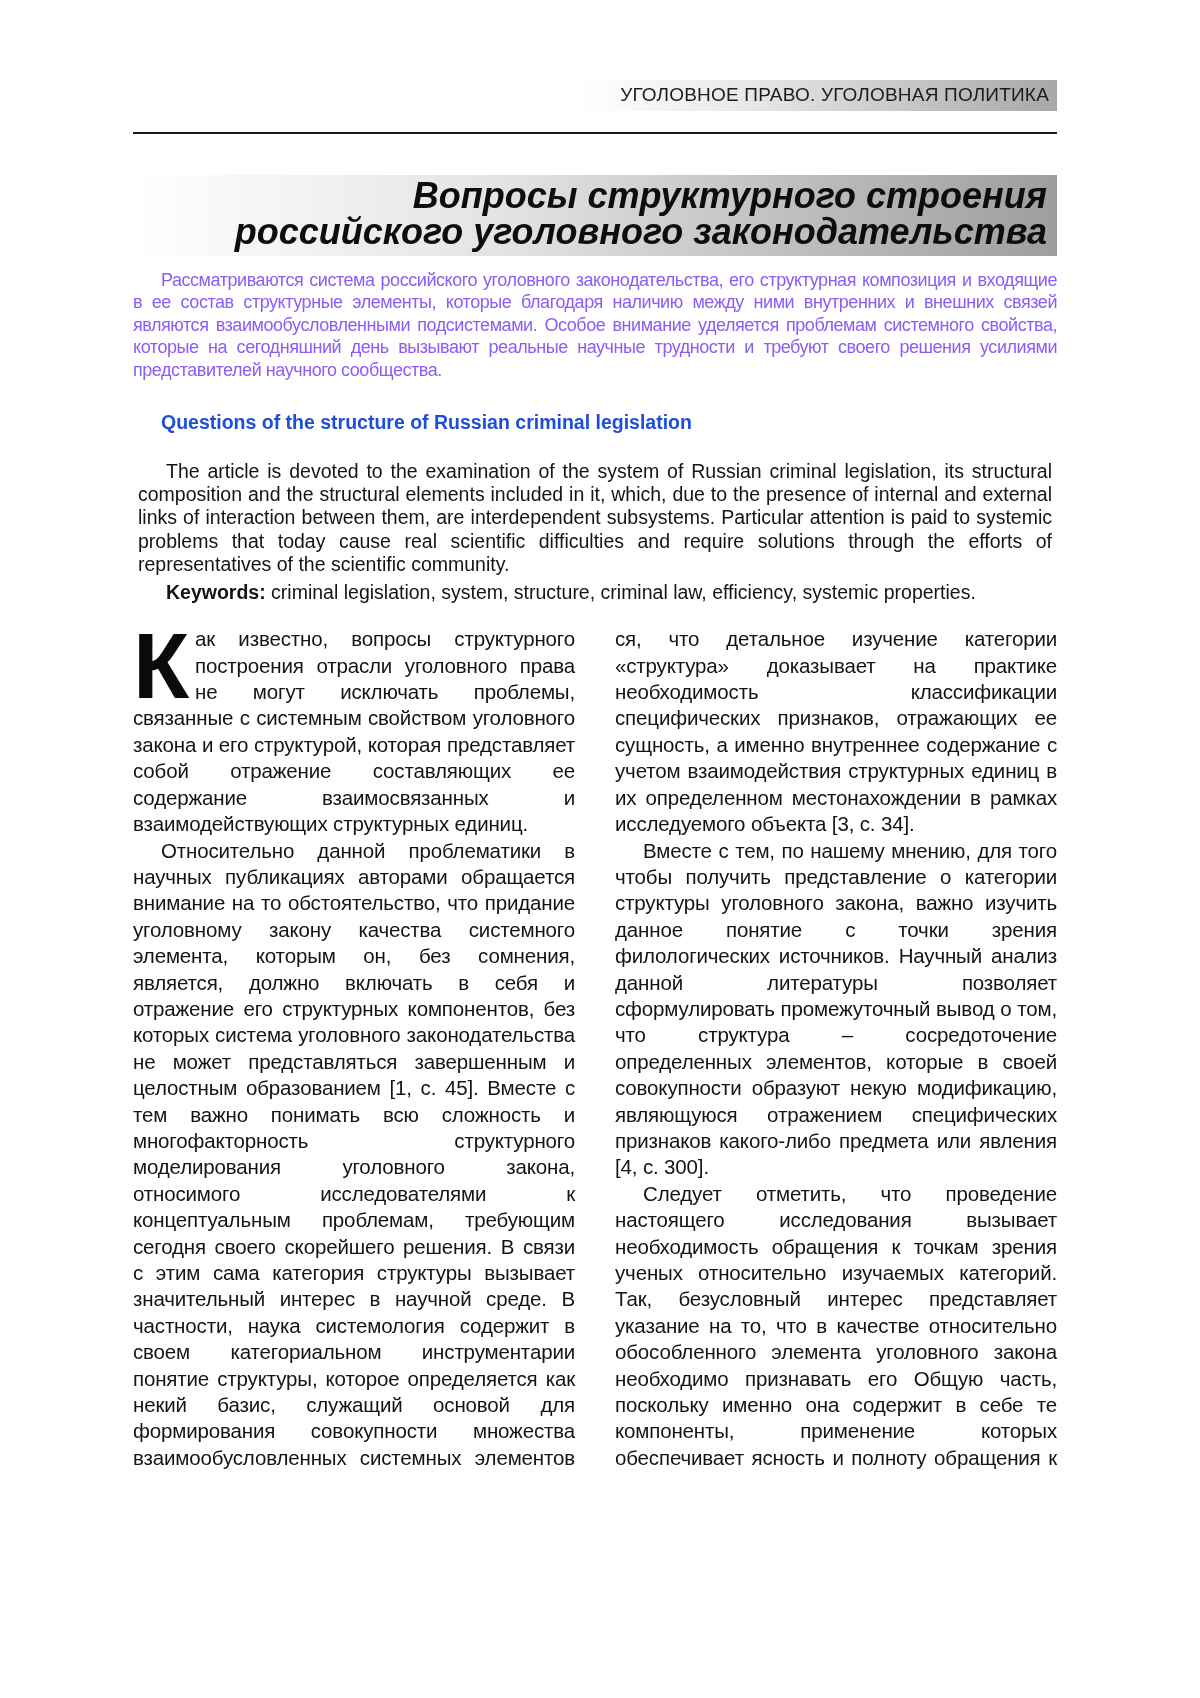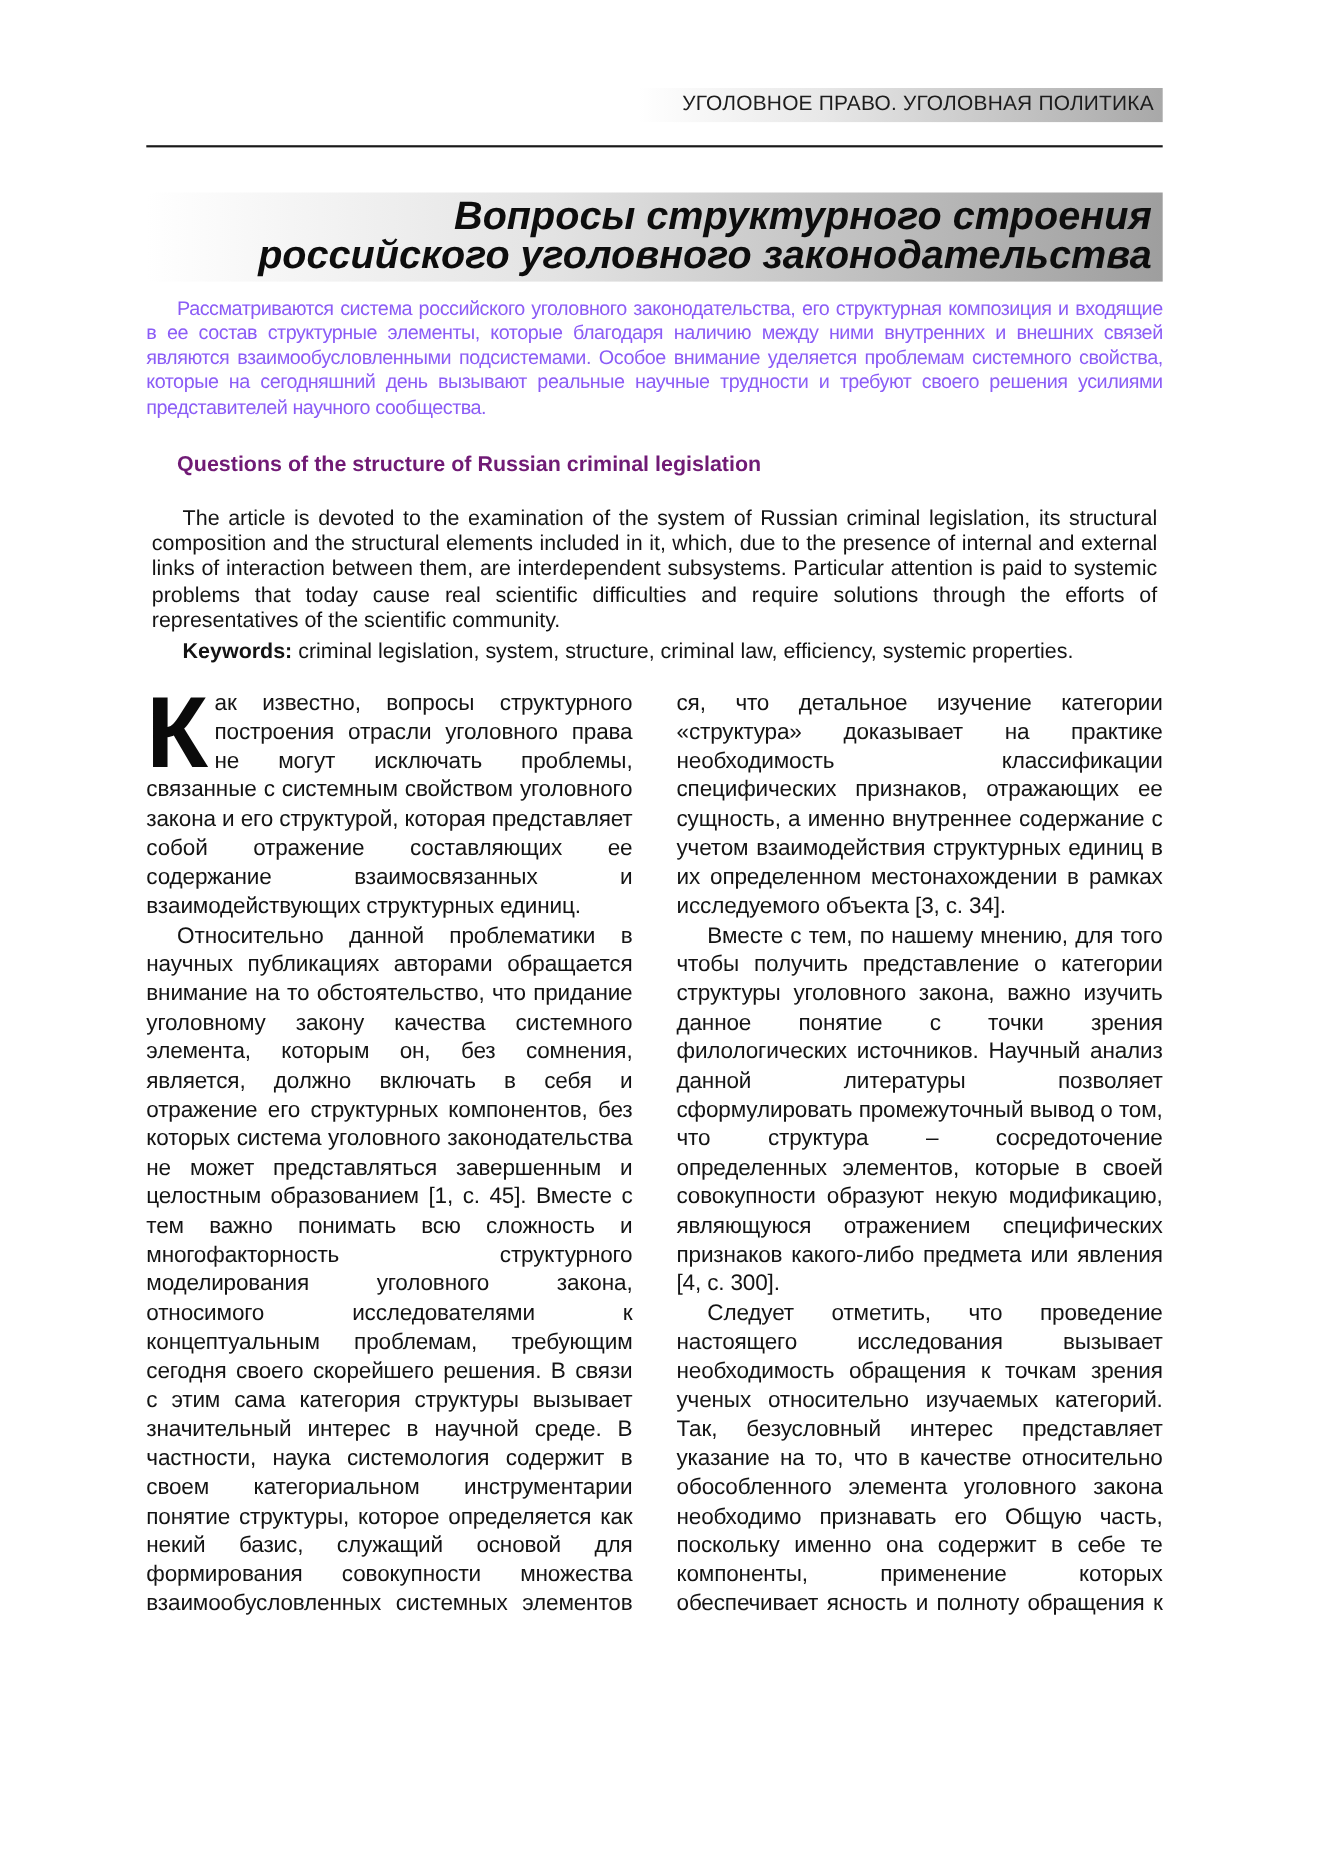--- a/index.html
+++ b/index.html
@@ -71,21 +71,21 @@
   }
   .annotation p { margin: 0; text-indent: 28px; }
   .kw-label { font-weight: bold; }
 
   
   .en-title {
     margin-top: 30px;
     font-size: 19.5px;
     font-weight: bold;
     text-indent: 28px;
-    color: #701a75;
+    color: #1d4ed8;
   }
   .en-abstract {
     margin-top: 26px;
     font-size: 19.5px;
     line-height: 23.2px;
     text-align: justify;
     color: #141414;
   }
   .en-abstract p { margin: 5px; text-indent: 28px; }
 

